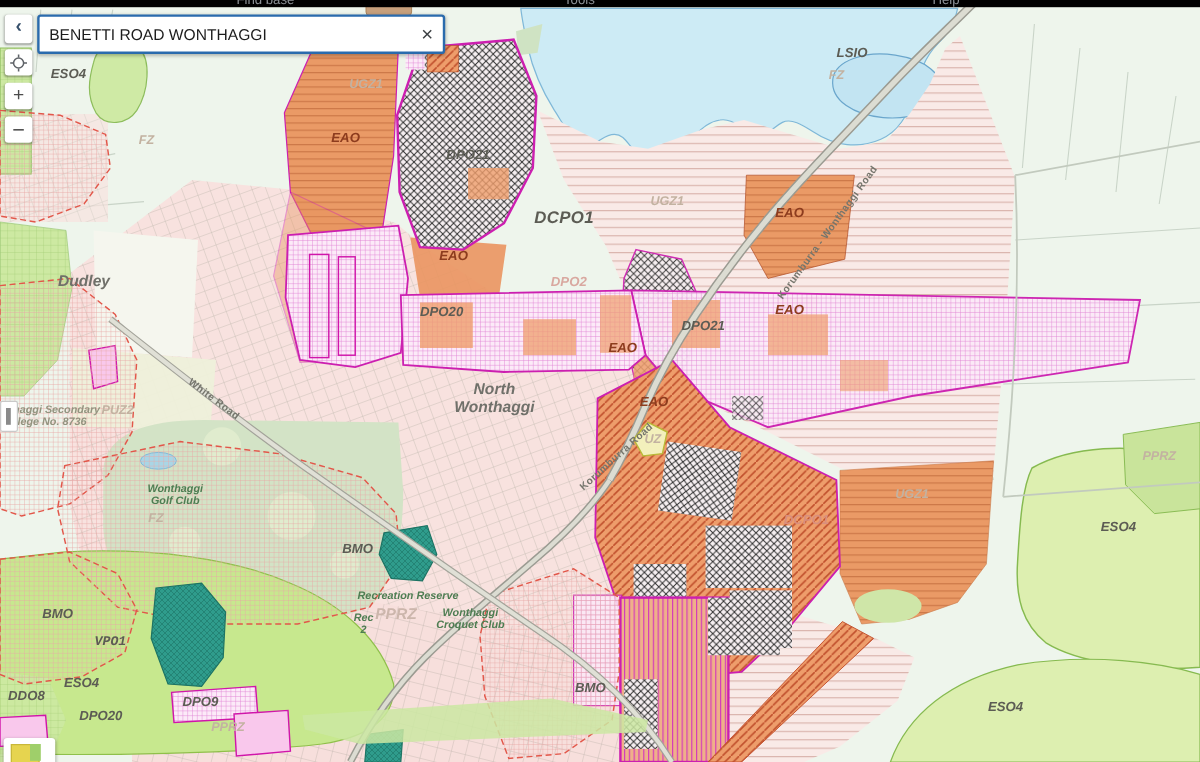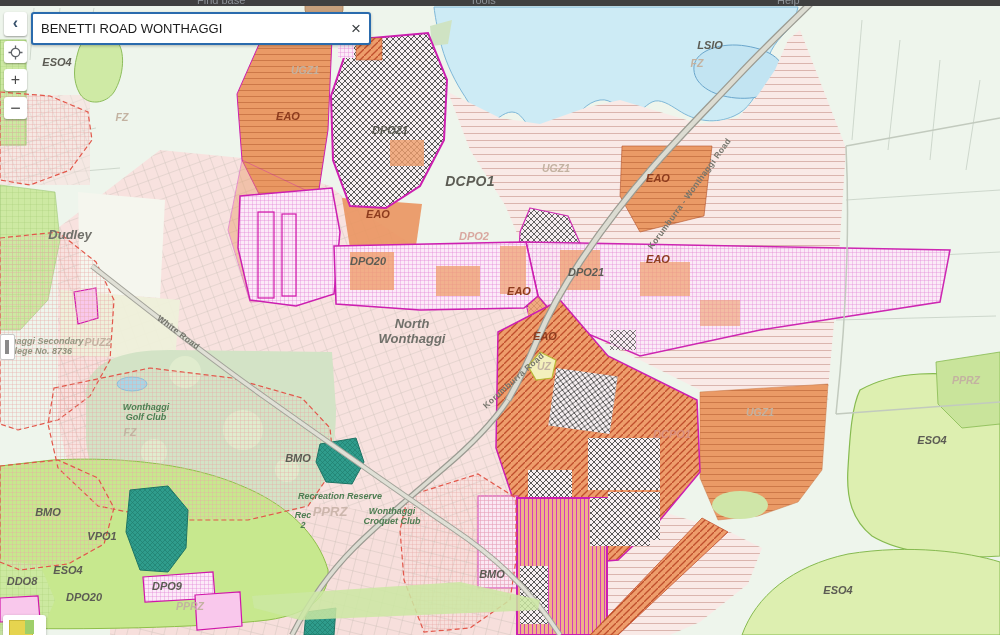--- a/index.html
+++ b/index.html
@@ -16,21 +16,21 @@
   .lab.faint{color:#c3b2a1;font-size:10.5px;}
   .lab.faintbig{color:#ccb6ac;font-size:13px;}
   .lab.faintpink{color:#d9a8a0;font-size:11px;}
   .lab.faintred{color:#d98f7e;font-size:11px;}
   .lab.eao{color:#8d3c1e;font-size:11px;}
   .lab.town{color:#70706a;font-size:13px;}
   .lab.green{color:#4e7d52;font-size:9px;}
   .lab.college{color:#93937f;font-size:9px;width:160px;transform:none;}
   .lab.road{color:#75756c;font-size:8.5px;font-style:normal;letter-spacing:.4px;}
   
-  #header{position:absolute;top:0;left:0;width:1000px;height:6px;background:#404040;
+  #header{position:absolute;top:0;left:0;width:1000px;height:6px;background:#000000;
           overflow:hidden;z-index:30;}
   .menu-frag{position:absolute;top:-6px;font-size:11px;color:#8d9297;font-weight:normal;}
   #search-box{position:absolute;left:31px;top:12px;width:336px;height:29px;background:#fff;
           border:2px solid #2a6bad;border-radius:3px;box-shadow:0 1px 3px rgba(0,0,0,.25);
           display:flex;align-items:center;z-index:40;}
   #search-input{border:none;outline:none;flex:1;font-size:13px;color:#1c1c1c;
           padding:0 4px 0 8px;background:transparent;font-family:"Liberation Sans",sans-serif;}
   #search-close{width:26px;text-align:center;font-size:17px;color:#3c4043;cursor:pointer;line-height:29px;}
   .ctrl{position:absolute;left:4px;width:23px;height:22px;background:#fff;border-radius:3px;
           box-shadow:0 1px 2px rgba(0,0,0,.35);display:flex;align-items:center;
@@ -267,21 +267,21 @@
       <div class="lab dark" style="left: 932px; top: 440px;">ESO4</div>
       <div class="lab faint" style="left: 966px; top: 380px;">PPRZ</div>
       <div class="lab dark" style="left: 298px; top: 458px;">BMO</div>
       <div class="lab green" style="left: 340px; top: 496px;">Recreation Reserve</div>
       <div class="lab faintbig" style="left: 330px; top: 512px;">PPRZ</div>
       <div class="lab green" style="left: 303px; top: 520px;">Rec
 2</div>
       <div class="lab green" style="left: 392px; top: 516px;">Wonthaggi
 Croquet Club</div>
       <div class="lab dark" style="left: 48px; top: 512px;">BMO</div>
-      <div class="lab dark" style="left: 102px; top: 536px;">VPO1</div>
+      <div class="lab dark" style="left: 92px; top: 536px; font-family: Liberation Mono, monospace;">VPO1</div>
       <div class="lab dark" style="left: 68px; top: 570px;">ESO4</div>
       <div class="lab dark" style="left: 22px; top: 581px;">DDO8</div>
       <div class="lab dark" style="left: 167px; top: 586px;">DPO9</div>
       <div class="lab dark" style="left: 84px; top: 597px;">DPO20</div>
       <div class="lab faint" style="left: 190px; top: 606px;">PPRZ</div>
       <div class="lab dark" style="left: 492px; top: 574px;">BMO</div>
       <div class="lab dark" style="left: 838px; top: 590px;">ESO4</div>
       <div class="lab college" style="left: -44px; top: 336px;">Wonthaggi Secondary
 College No. 8736</div>
       <div class="lab road" style="left: 690px; top: 194px; transform: translate(-50%, -50%) rotate(-54deg);">Korumburra - Wonthaggi Road</div>

